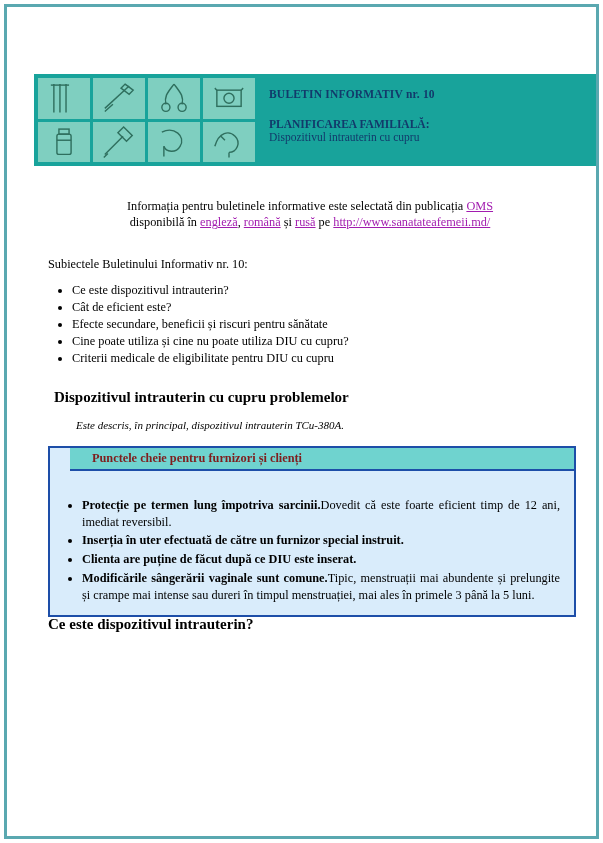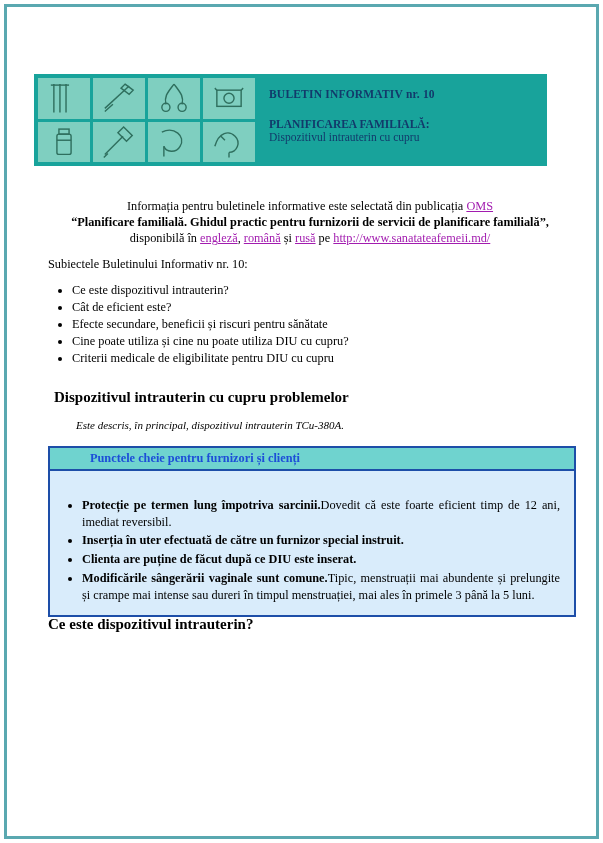--- a/index.html
+++ b/index.html
@@ -32,21 +32,21 @@
     height: 823px;
     box-sizing: border-box;
     padding: 0;
   }
 
   
   .banner {
     position: absolute;
     left: 24px;
     top: 64px;
-    width: 513px;
+    width: 562px;
     height: 92px;
     background: #18a39b;
     display: flex;
     flex-direction: row;
   }
   .banner-icons {
     width: 225px;
     height: 92px;
     display: grid;
     grid-template-columns: repeat(4, 1fr);
@@ -150,24 +150,25 @@
     left: 38px;
     top: 436px;
     width: 528px;
     border: 2px solid #1d4ea8;
     background: #d9ecfb;
     box-sizing: border-box;
   }
   .keybox-header {
     background: #6fd3cf;
     border-bottom: 2px solid #1d4ea8;
-    color: #1d4ed8;
-    font-weight: bold;
-    font-size: 12.3px;
-    padding: 3px 0 3px 40px;
+    color: #7f1d1d;
+    font-weight: bold;
+    font-size: 12.3px;
+    padding: 3px 0 3px 22px;
+    margin-left: 20px;
   }
   .keybox-body {
     padding: 26px 14px 10px 8px;
   }
   .keybox-body ul {
     margin: 0;
     padding-left: 24px;
     list-style: disc;
   }
   .keybox-body li {
@@ -281,21 +282,20 @@
       <div class="banner-title">BULETIN INFORMATIV nr. 10</div>
       <div class="banner-sub1">PLANIFICAREA FAMILIALĂ:</div>
       <div class="banner-sub2">Dispozitivul intrauterin cu cupru</div>
     </div>
   </div>
 
   <div class="intro">
     <div class="line1">
       <span>Informația pentru buletinele informative este selectată din publicația </span><a class="link" href="#">OMS</a>
     </div>
-    <div class="line2">“Planificare familială. Ghidul practic pentru furnizorii de servicii de planificare familială”,</div>
     <div class="line3">
       <span>disponibilă în </span><a class="link" href="#">engleză</a><span>, </span><a class="link" href="#">română</a><span> și </span><a class="link" href="#">rusă</a><span> pe </span><a class="link" href="#">http://www.sanatateafemeii.md/</a>
     </div>
   </div>
 
   <div class="subjects-head">Subiectele Buletinului Informativ nr. 10:</div>
 
   <div class="subjects-list">
     <ul class="bullets">
       <li>Ce este dispozitivul intrauterin?</li>

